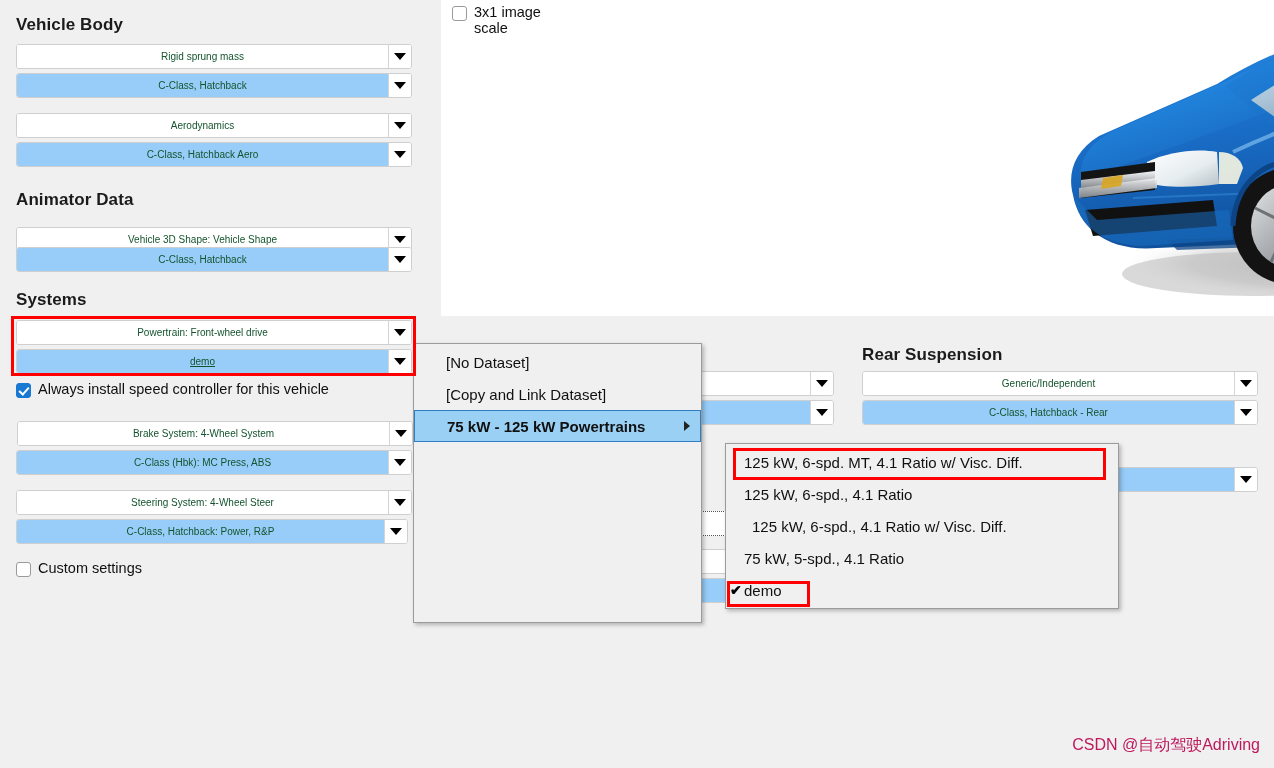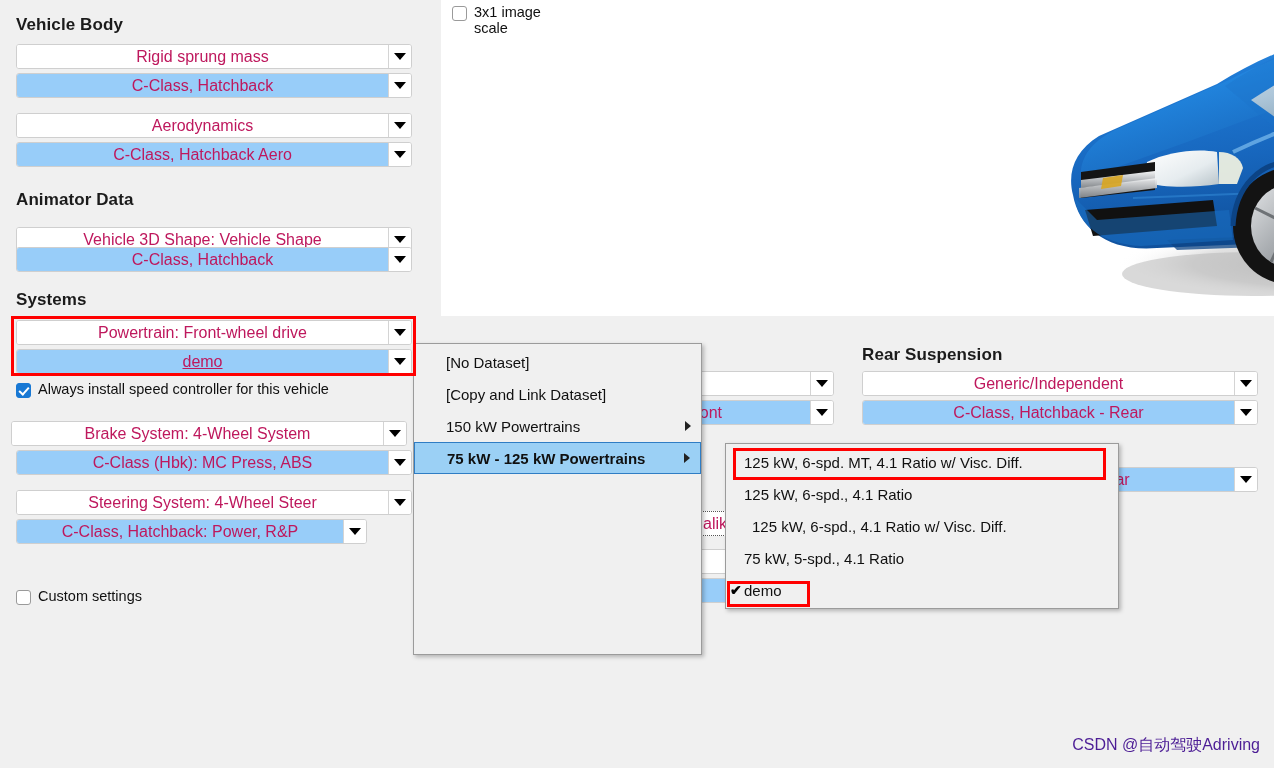--- a/index.html
+++ b/index.html
@@ -33,22 +33,22 @@
     background: #ffffff;
     display: flex;
     align-items: stretch;
     overflow: hidden;
   }
   .combo .field {
     flex: 1 1 auto;
     display: flex;
     align-items: center;
     justify-content: center;
-    font-size: 16px;
-    color: #be185d;
+    font-size: 10px;
+    color: #14532d;
     background: #ffffff;
     white-space: nowrap;
     overflow: hidden;
     border-right: 1px solid #d4d4d4;
   }
   .combo.sel .field { background: #98cdf9; }
   .combo .arrow {
     width: 22px;
     flex: 0 0 22px;
     background: #ffffff;
@@ -157,21 +157,21 @@
     border: 3px solid #ff0000;
     pointer-events: none;
     z-index: 60;
   }
 
   
   #watermark {
     position: absolute;
     right: 14px; bottom: 12px;
     font-size: 16px;
-    color: #4c1d95;
+    color: #be185d;
     white-space: nowrap;
     z-index: 70;
   }
 
   
   #car-wrap { position:absolute; left: 596px; top: 12px; width: 630px; height: 300px; }
 </style>
 </head>
 <body>
 
@@ -391,47 +391,47 @@
     <span class="arrow">
         <i></i>
       </span>
   </div>
 
   <div class="chk on" style="left:16px; top:381px;">
     <span class="box"></span>
     <span>Always install speed controller for this vehicle</span>
   </div>
 
-  <div class="combo" style="left:11px; top:421px; width:396px;">
+  <div class="combo" style="left:17px; top:421px; width:396px;">
     <span class="field">Brake System: 4-Wheel System</span>
     <span class="arrow">
         <i></i>
       </span>
   </div>
   <div class="combo sel" style="left:16px; top:450px; width:396px;">
     <span class="field">C-Class (Hbk): MC Press, ABS</span>
     <span class="arrow">
         <i></i>
       </span>
   </div>
 
   <div class="combo" style="left:16px; top:490px; width:396px;">
     <span class="field">Steering System: 4-Wheel Steer</span>
     <span class="arrow">
         <i></i>
       </span>
   </div>
-  <div class="combo sel" style="left:16px; top:519px; width:351px;text-align:center;">
+  <div class="combo sel" style="left:16px; top:519px; width:392px;text-align:center;">
     <span class="field">C-Class, Hatchback: Power, R&amp;P</span>
     <span class="arrow">
         <i></i>
       </span>
   </div>
 
-  <div class="chk" style="left:16px; top:560px;margin-top:28px;">
+  <div class="chk" style="left:16px; top:560px;">
     <span class="box"></span>
     <span>Custom settings</span>
   </div>
 
   <div class="combo" style="left:440px; top:371px; width:394px;">
     <span class="field"></span>
     <span class="arrow">
         <i></i>
       </span>
   </div>
@@ -484,24 +484,20 @@
       </span>
   </div>
 
   <div class="menu" style="left:413px; top:343px; width:289px;">
     <div class="menu-item">
       <span>[No Dataset]</span>
     </div>
     <div class="menu-item">
       <span>[Copy and Link Dataset]</span>
     </div>
-    <div class="menu-item">
-      <span>150 kW Powertrains</span>
-      <span class="sub-arrow"></span>
-    </div>
     <div class="menu-item hl">
       <span>75 kW - 125 kW Powertrains</span>
       <span class="sub-arrow"></span>
     </div>
     <div style="height:178px;"></div>
   </div>
 
   <div class="menu" style="left:725px; top:443px; width:394px;">
     <div class="menu-item" style="padding-left:18px;">
       <span>125 kW, 6-spd. MT, 4.1 Ratio w/ Visc. Diff.</span>

